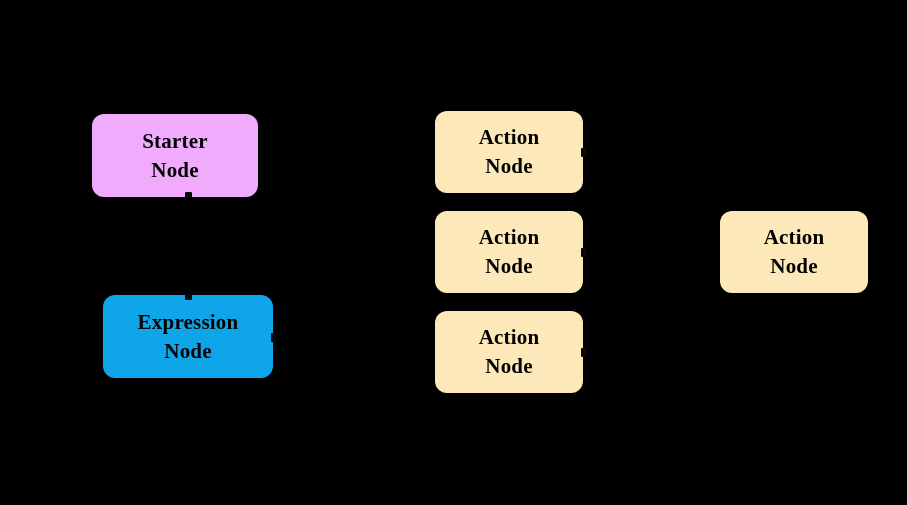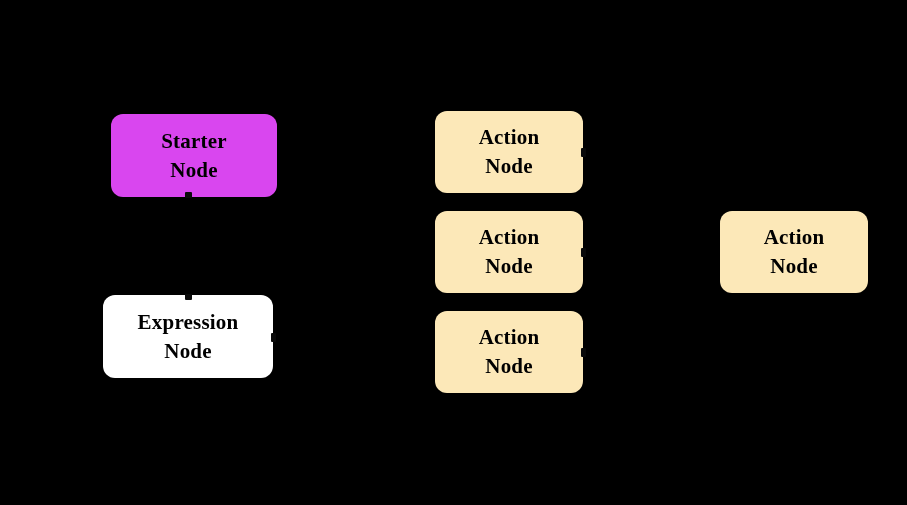--- a/index.html
+++ b/index.html
@@ -49,27 +49,27 @@
   .port.right {
     width: 5px;
     height: 9px;
   }
 </style>
 </head>
 <body>
 
 <div id="canvas" style="background: rgb(0, 0, 0);">
 
-  <div class="node" id="node-starter" style="left: 111px; top: 114px; width: 166px; height: 83px; background: #d946ef; color: rgb(0, 0, 0);">
+  <div class="node" id="node-starter" style="left: 92px; top: 114px; width: 166px; height: 83px; background: #f0abfc; color: rgb(0, 0, 0);">
     <span class="node-line">Starter</span>
     <span class="node-line">Node</span>
   </div>
   <div class="port" id="port-starter-bottom" style="left: 185px; top: 192px;"></div>
 
-  <div class="node" id="node-expression" style="left: 103px; top: 295px; width: 170px; height: 83px; background: #ffffff; color: rgb(0, 0, 0);">
+  <div class="node" id="node-expression" style="left: 103px; top: 295px; width: 170px; height: 83px; background: #0ea5e9; color: rgb(0, 0, 0);">
     <span class="node-line">Expression</span>
     <span class="node-line">Node</span>
   </div>
   <div class="port" id="port-expression-top" style="left: 185px; top: 294px;"></div>
   <div class="port right" id="port-expression-right" style="left: 271px; top: 332.5px;"></div>
 
   <div class="node" id="node-action-1" style="left: 435px; top: 111px; width: 148px; height: 82px; background: rgb(252, 232, 184); color: rgb(0, 0, 0);">
     <span class="node-line">Action</span>
     <span class="node-line">Node</span>
   </div>

